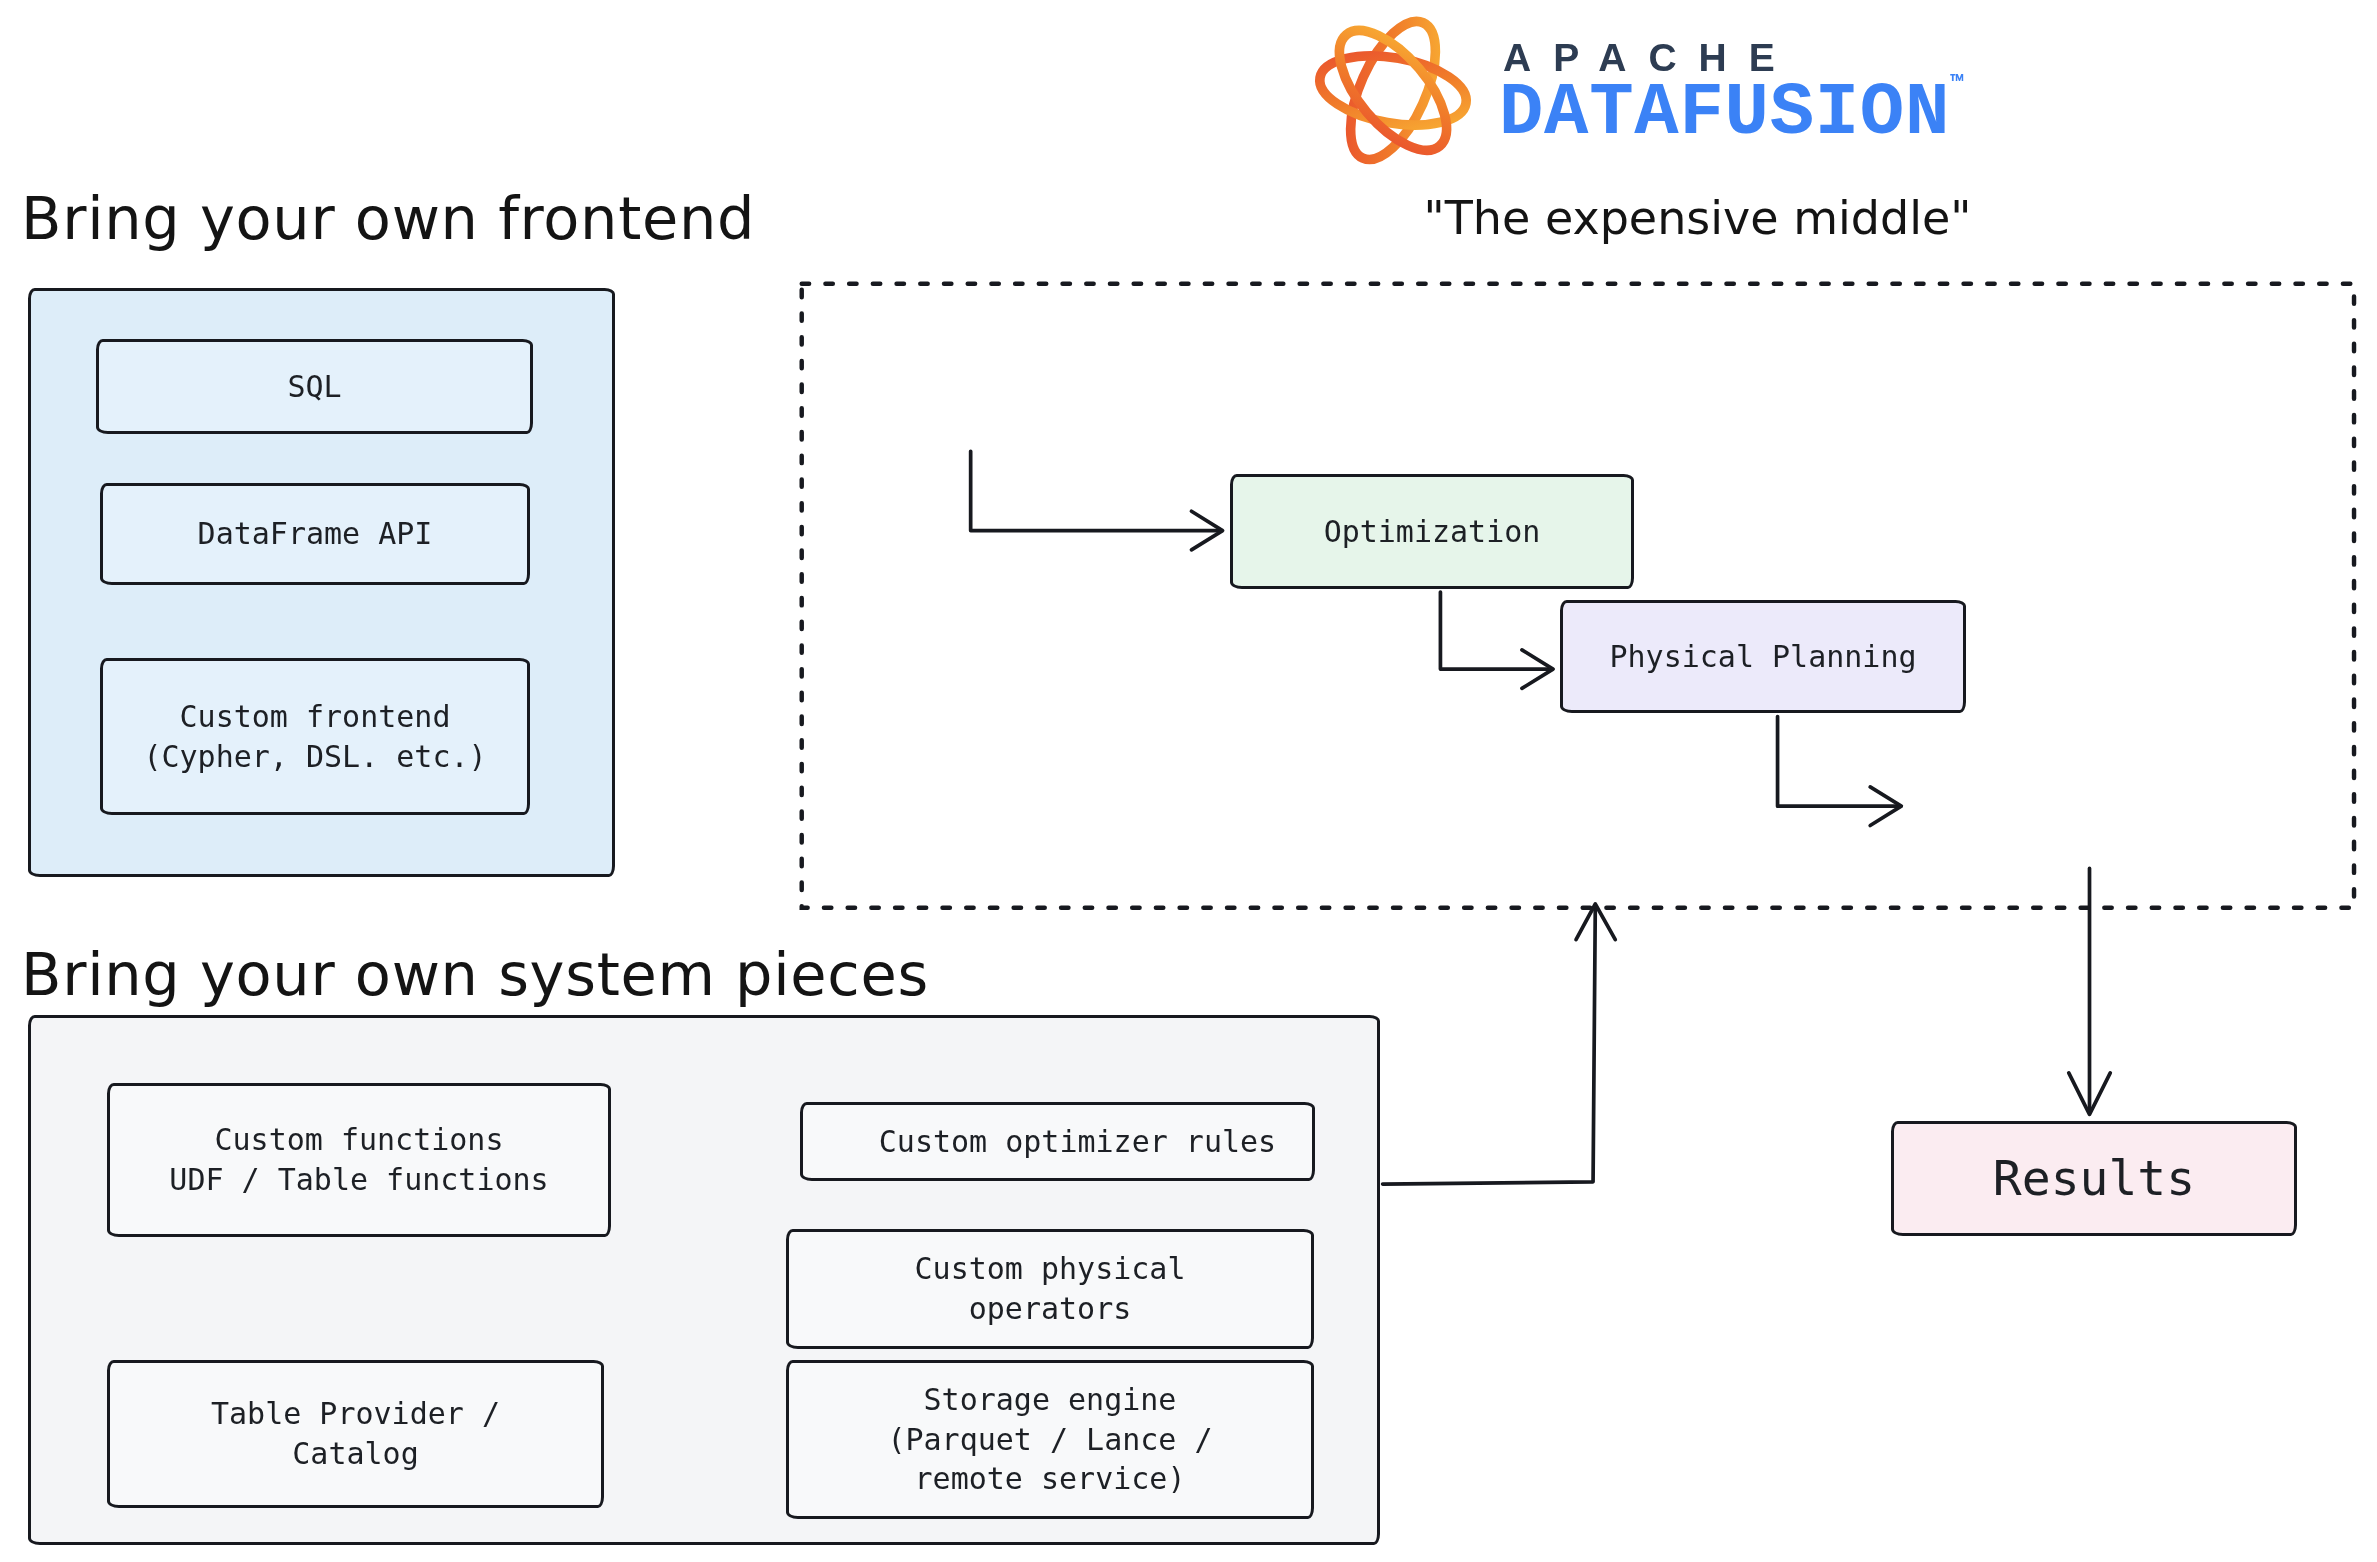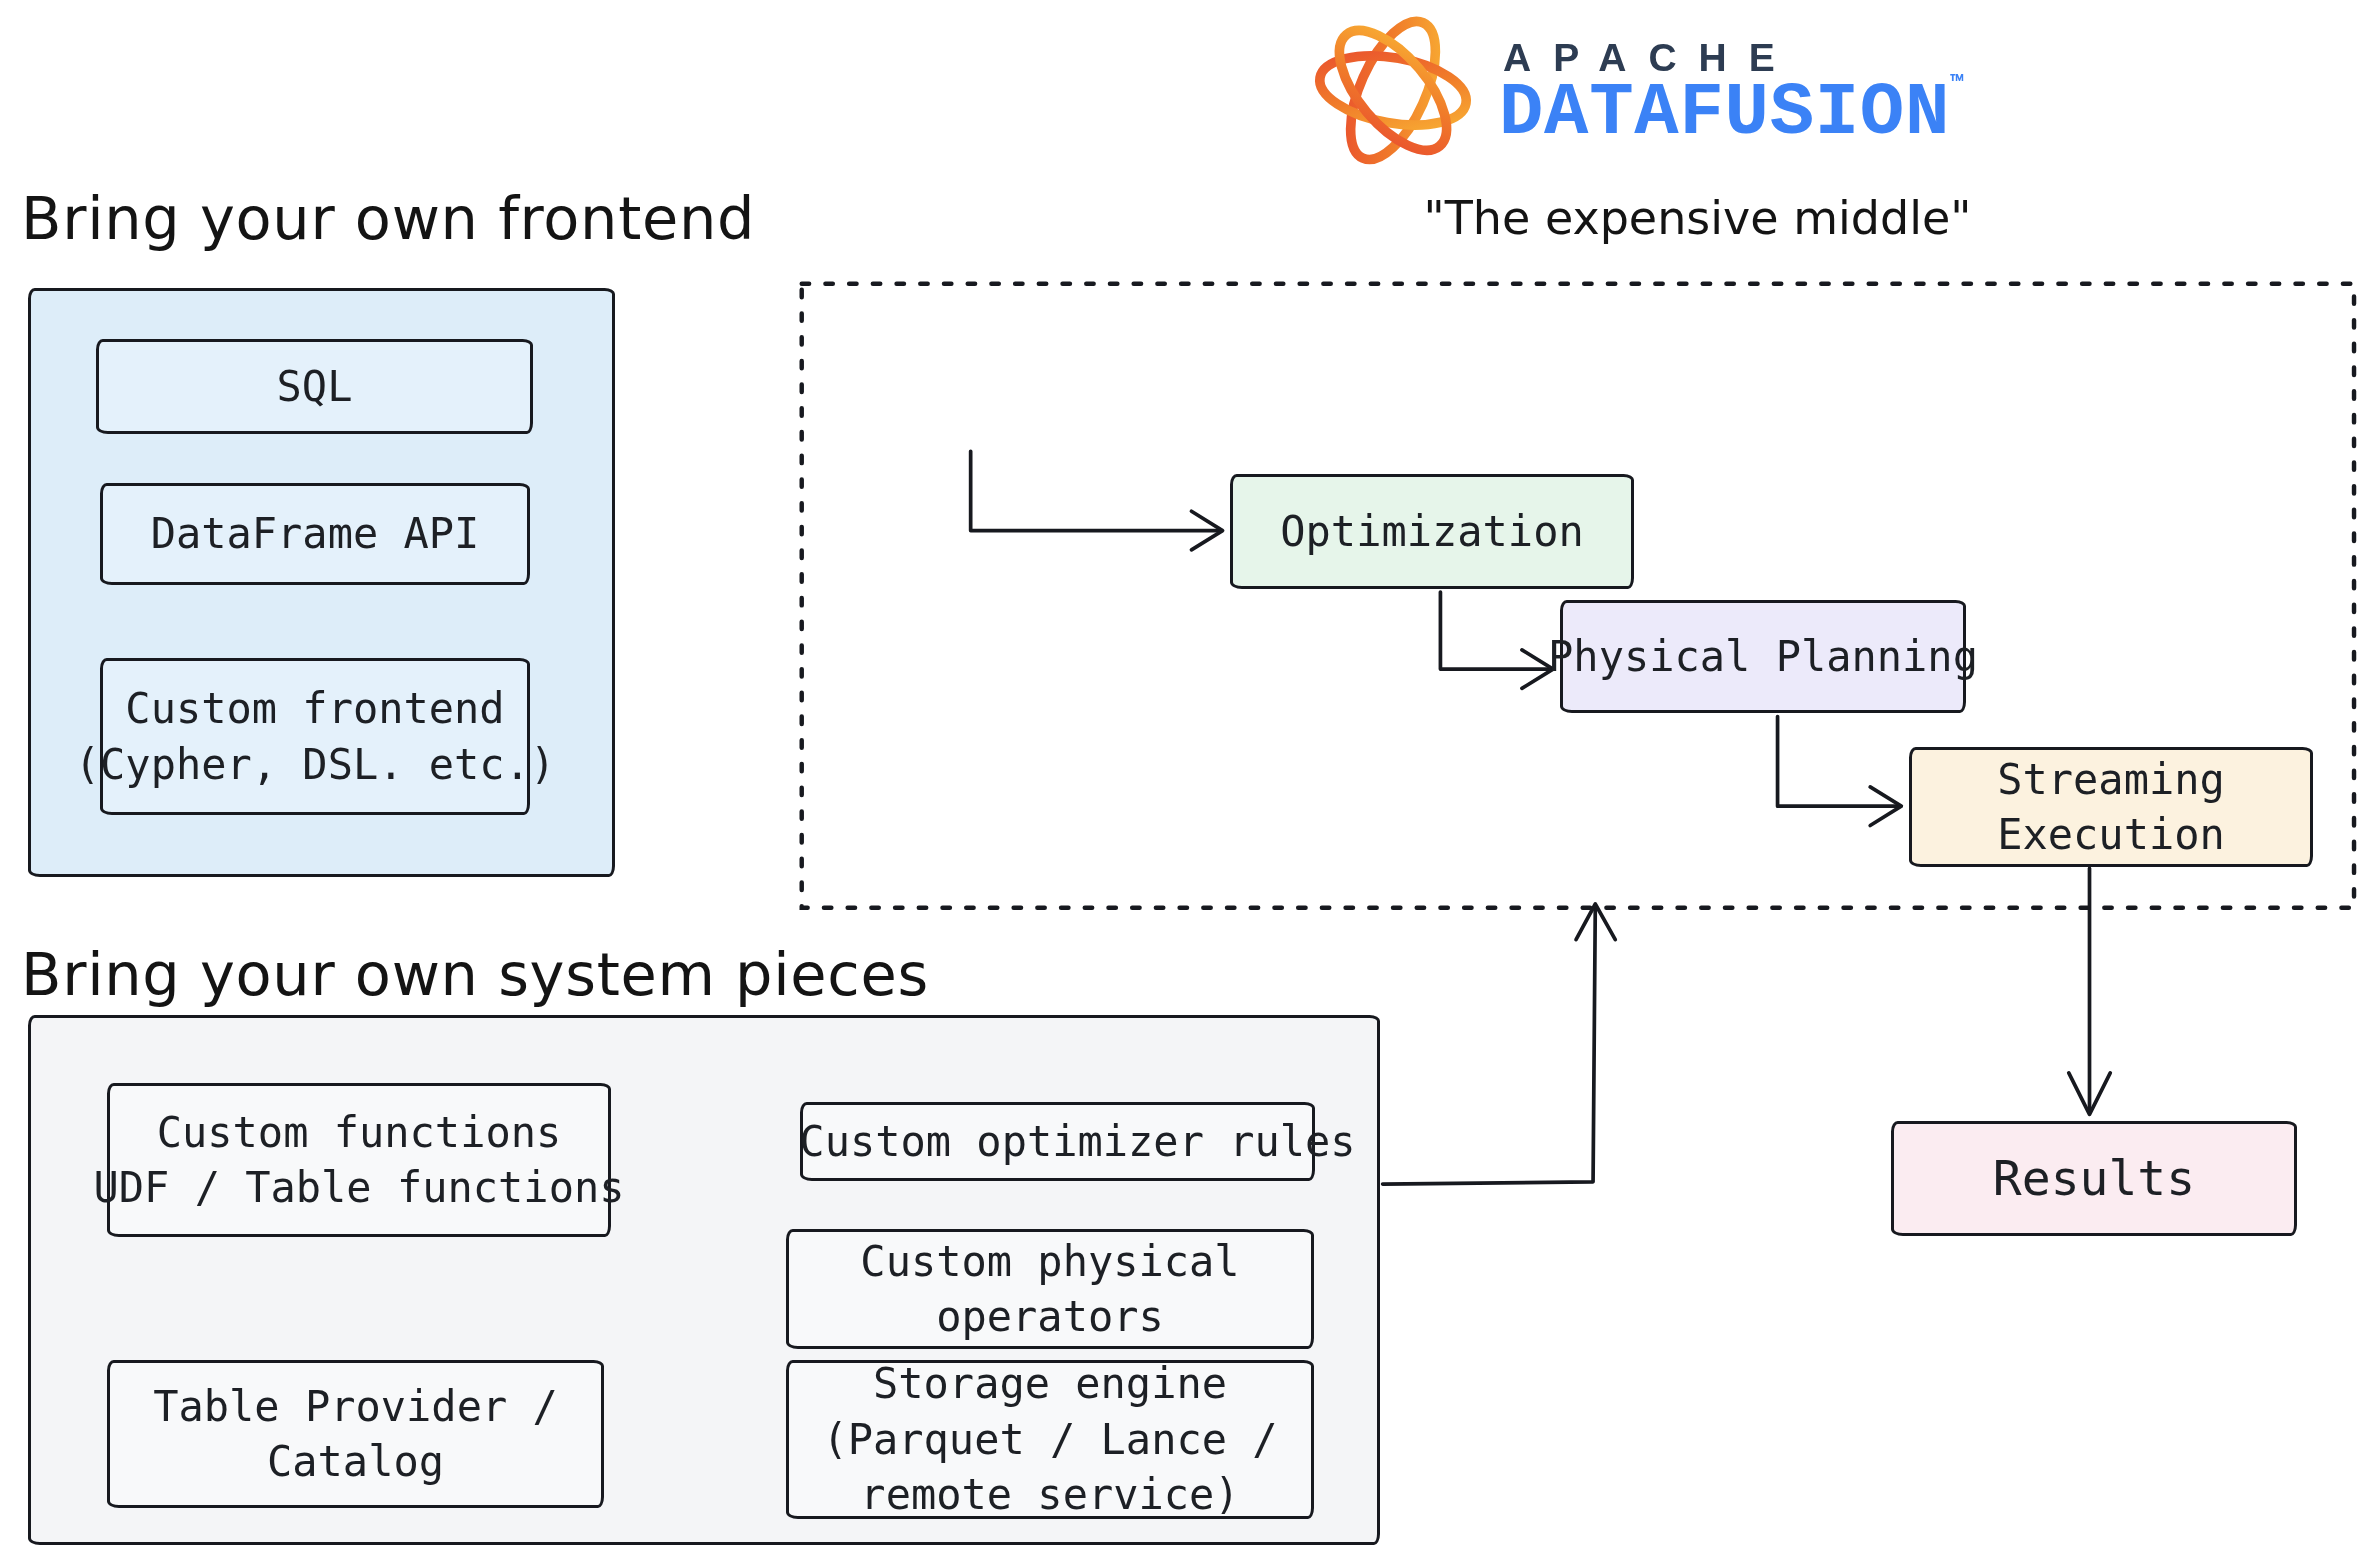--- a/index.html
+++ b/index.html
@@ -21,21 +21,21 @@
     border: 3.7px solid #17191f;
     border-radius: 6.7px 10.4px 6px 12px / 10.4px 6px 11px 6.7px;
     display: flex;
     flex-direction: column;
     align-items: center;
     justify-content: center;
   }
   .inner-box { border-width: 3px; }
   .mono-label {
     font-family: "DejaVu Sans Mono", monospace;
-    font-size: 42px;
+    font-size: 30px;
     line-height: 1.32;
     color: #1d2025;
     text-align: center;
     white-space: pre;
   }
   
   .hand-title {
     position: absolute;
     font-family: "DejaVu Sans", cursive;
     font-size: 59px;
@@ -174,24 +174,20 @@
 
 
   <div id="stage-optimize" class="sketch-box" style="background-color: rgb(230, 245, 234);">
     <div class="mono-label">Optimization</div>
   </div>
 
   <div id="stage-physical" class="sketch-box" style="background-color: rgb(236, 234, 250);">
     <div class="mono-label">Physical Planning</div>
   </div>
 
-  <div id="stage-streaming" class="sketch-box" style="background-color: rgb(252, 242, 223);">
-    <div class="mono-label">Streaming</div>
-    <div class="mono-label">Execution</div>
-  </div>
 
   <div id="results-box" class="sketch-box" style="background-color: rgb(251, 236, 241);">
     <div class="mono-label">Results</div>
   </div>
 
   <div class="hand-title" style="left:21px; top:940px;">Bring your own system pieces</div>
 
   <div id="system-box" class="sketch-box" style="background-color: rgb(244, 245, 247);">
   </div>
 

